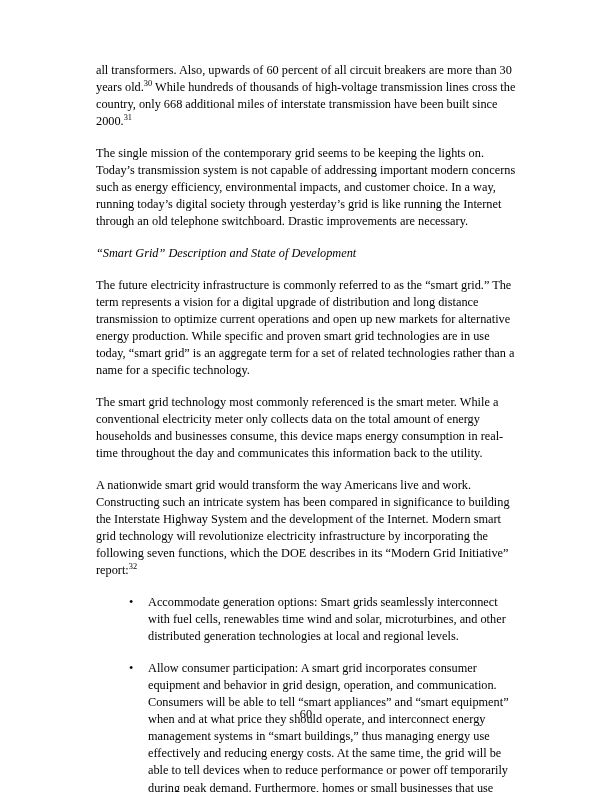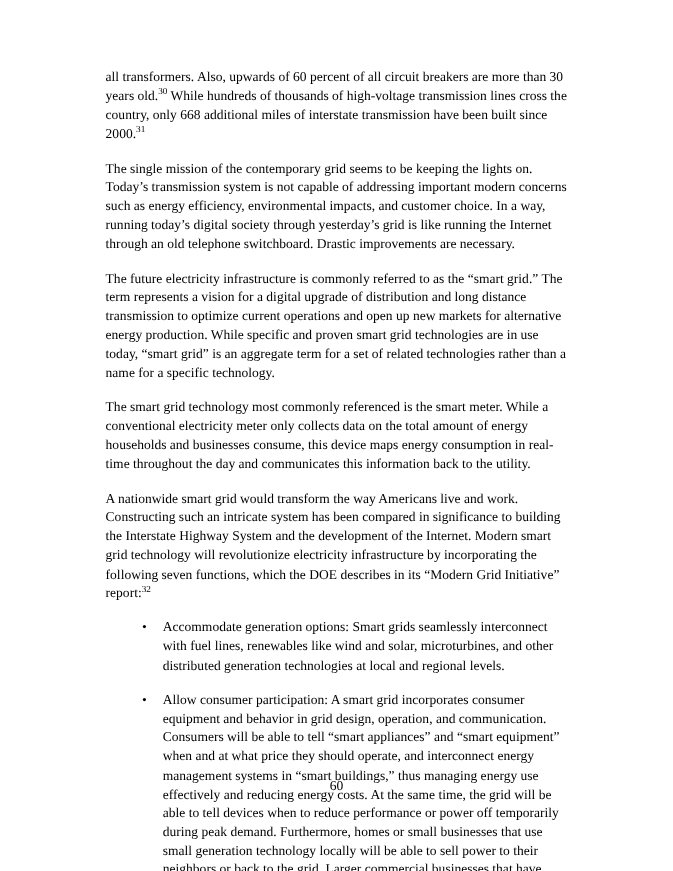--- a/index.html
+++ b/index.html
@@ -74,31 +74,32 @@
 </head>
 <body>
 
 <div class="page">
   <div class="content">
 
     <p class="body-para"><span>all transformers.  Also, upwards of 60 percent of all circuit breakers are more than 30 years old.</span><sup class="footnote-ref">30</sup><span>  While hundreds of thousands of high-voltage transmission lines cross the country, only 668 additional miles of interstate transmission have been built since 2000.</span><sup class="footnote-ref">31</sup></p>
 
     <p class="body-para">The single mission of the contemporary grid seems to be keeping the lights on.  Today’s transmission system is not capable of addressing important modern concerns such as energy efficiency, environmental impacts, and customer choice.  In a way, running today’s digital society through yesterday’s grid is like running the Internet through an old telephone switchboard.  Drastic improvements are necessary.</p>
 
+    <h2 class="section-heading">“Smart Grid” Description and State of Development</h2>
 
     <p class="body-para">The future electricity infrastructure is commonly referred to as the “smart grid.”  The term represents a vision for a digital upgrade of distribution and long distance transmission to optimize current operations and open up new markets for alternative energy production.  While specific and proven smart grid technologies are in use today, “smart grid” is an aggregate term for a set of related technologies rather than a name for a specific technology.</p>
 
     <p class="body-para">The smart grid technology most commonly referenced is the smart meter.  While a conventional electricity meter only collects data on the total amount of energy households and businesses consume, this device maps energy consumption in real-time throughout the day and communicates this information back to the utility.</p>
 
     <p class="body-para"><span>A nationwide smart grid would transform the way Americans live and work.  Constructing such an intricate system has been compared in significance to building the Interstate Highway System and the development of the Internet.  Modern smart grid technology will revolutionize electricity infrastructure by incorporating the following seven functions, which the DOE describes in its “Modern Grid Initiative” report:</span><sup class="footnote-ref">32</sup></p>
 
     <ul class="bullet-list">
       <li class="bullet-item">
         <span class="bullet-marker">•</span>
-        <span>Accommodate generation options: Smart grids seamlessly interconnect with fuel lines, renewables like wind and solar, microturbines, and other distributed generation technologies at local and regional levels.</span>
+        <span>Accommodate generation options: Smart grids seamlessly interconnect with fuel cells, renewables time wind and solar, microturbines, and other distributed generation technologies at local and regional levels.</span>
       </li>
       <li class="bullet-item">
         <span class="bullet-marker">•</span>
         <span>Allow consumer participation: A smart grid incorporates consumer equipment and behavior in grid design, operation, and communication.  Consumers will be able to tell “smart appliances” and “smart equipment” when and at what price they should operate, and interconnect energy management systems in “smart buildings,” thus managing energy use effectively and reducing energy costs.  At the same time, the grid will be able to tell devices when to reduce performance or power off temporarily during peak demand.  Furthermore, homes or small businesses that use small generation technology locally will be able to sell power to their neighbors or back to the grid.  Larger commercial businesses that have renewable or back-up power systems will be able to do the same.  This participation by smaller entities is often referred to as the “democratization of energy.”</span>
       </li>
     </ul>
 
   </div>
 
   <div class="page-number">60</div>

